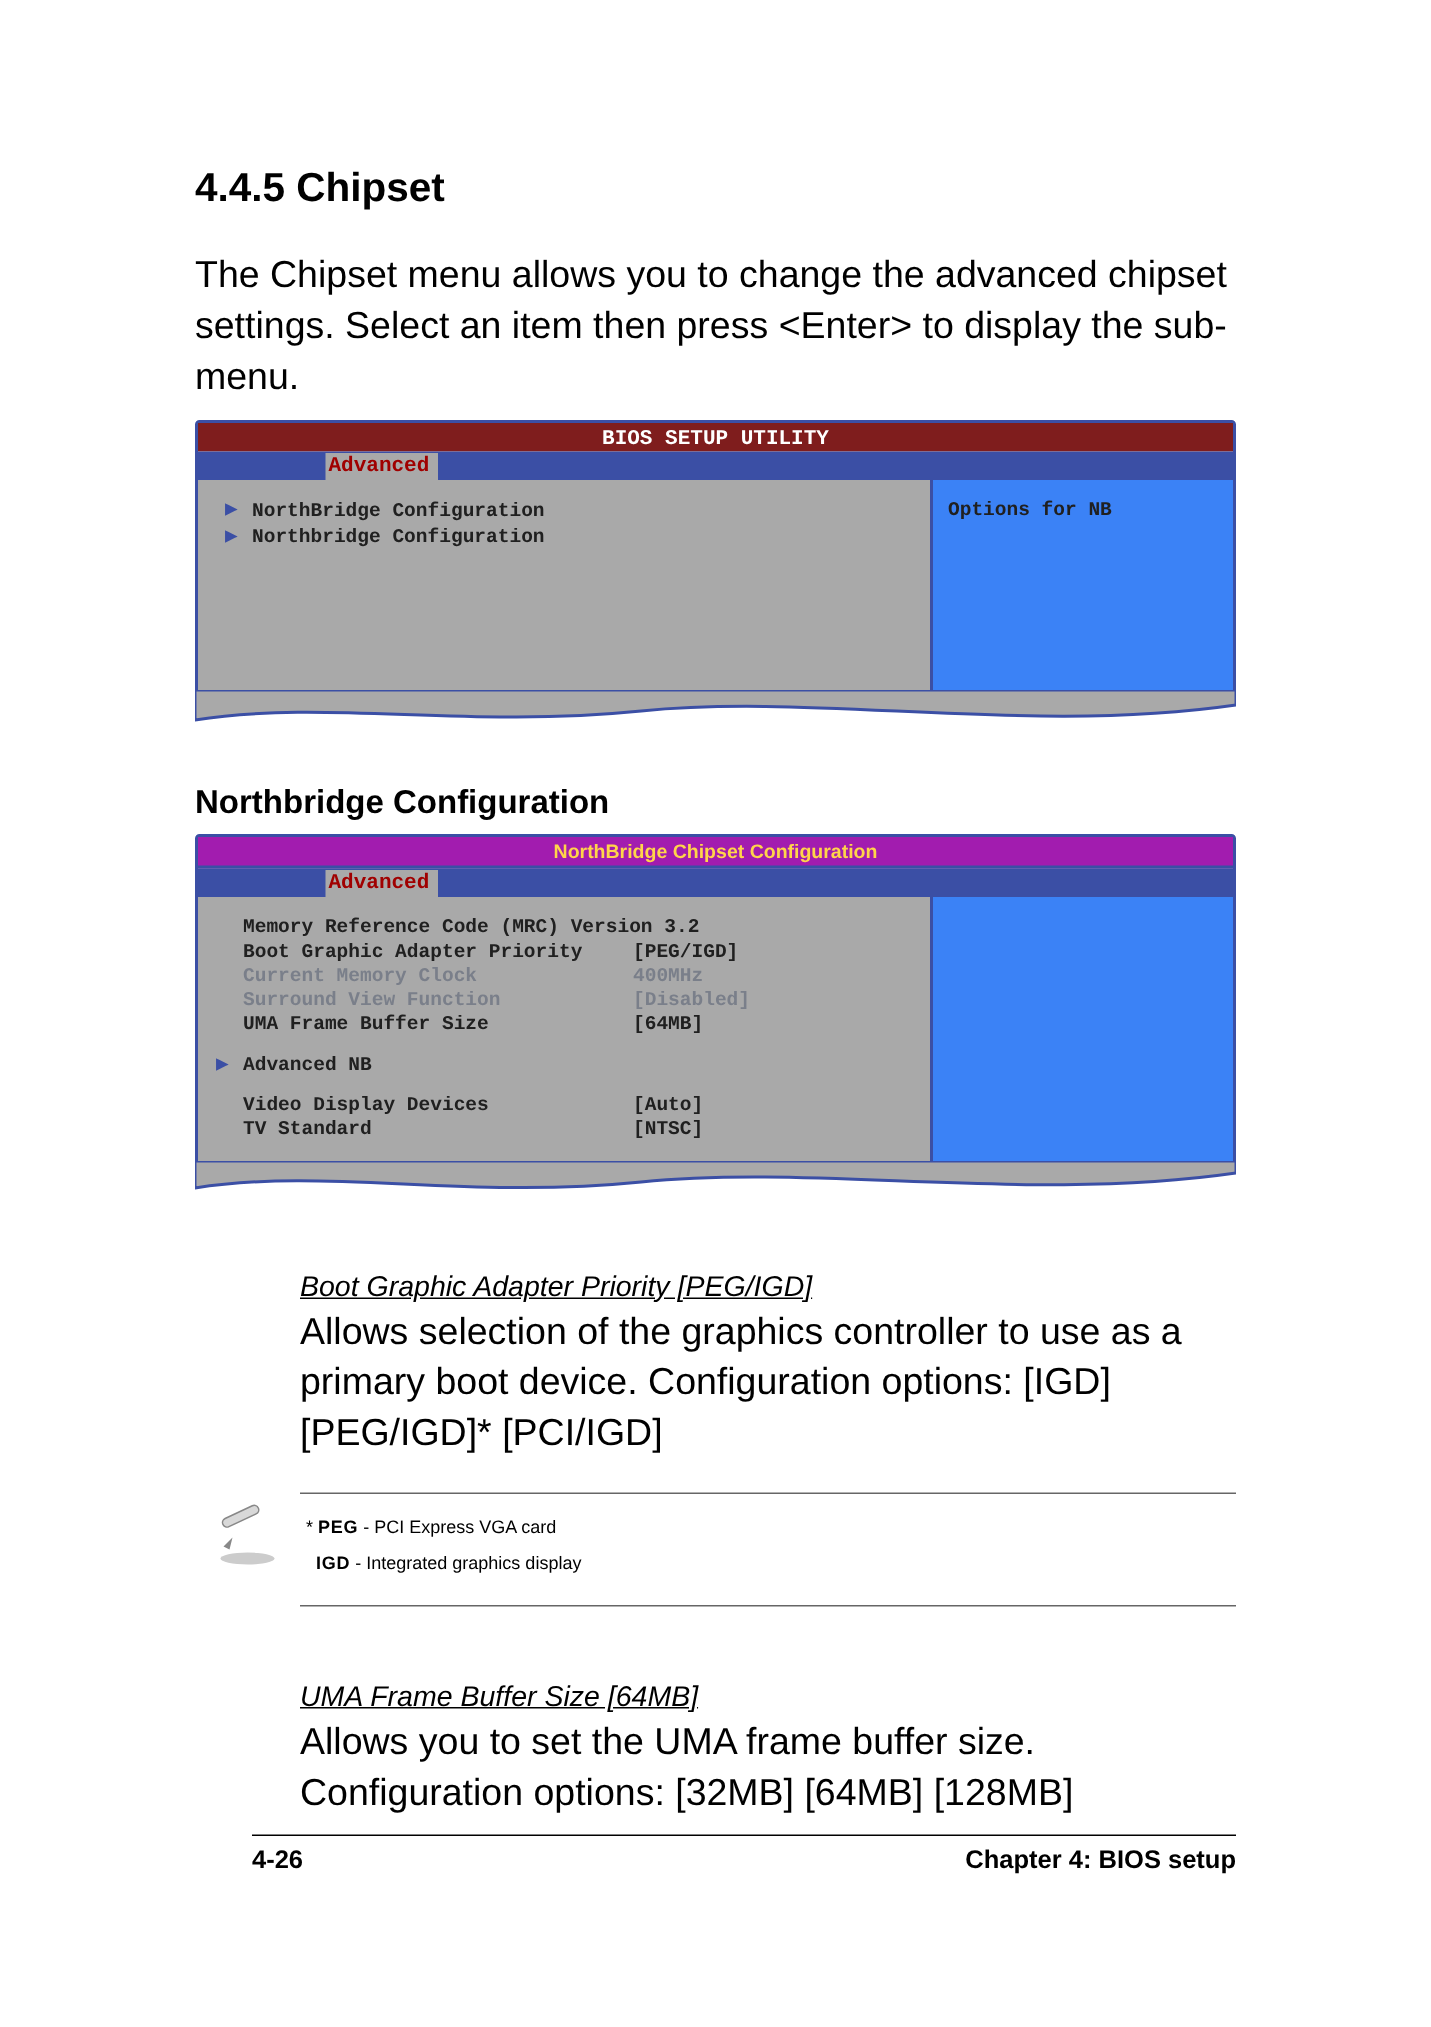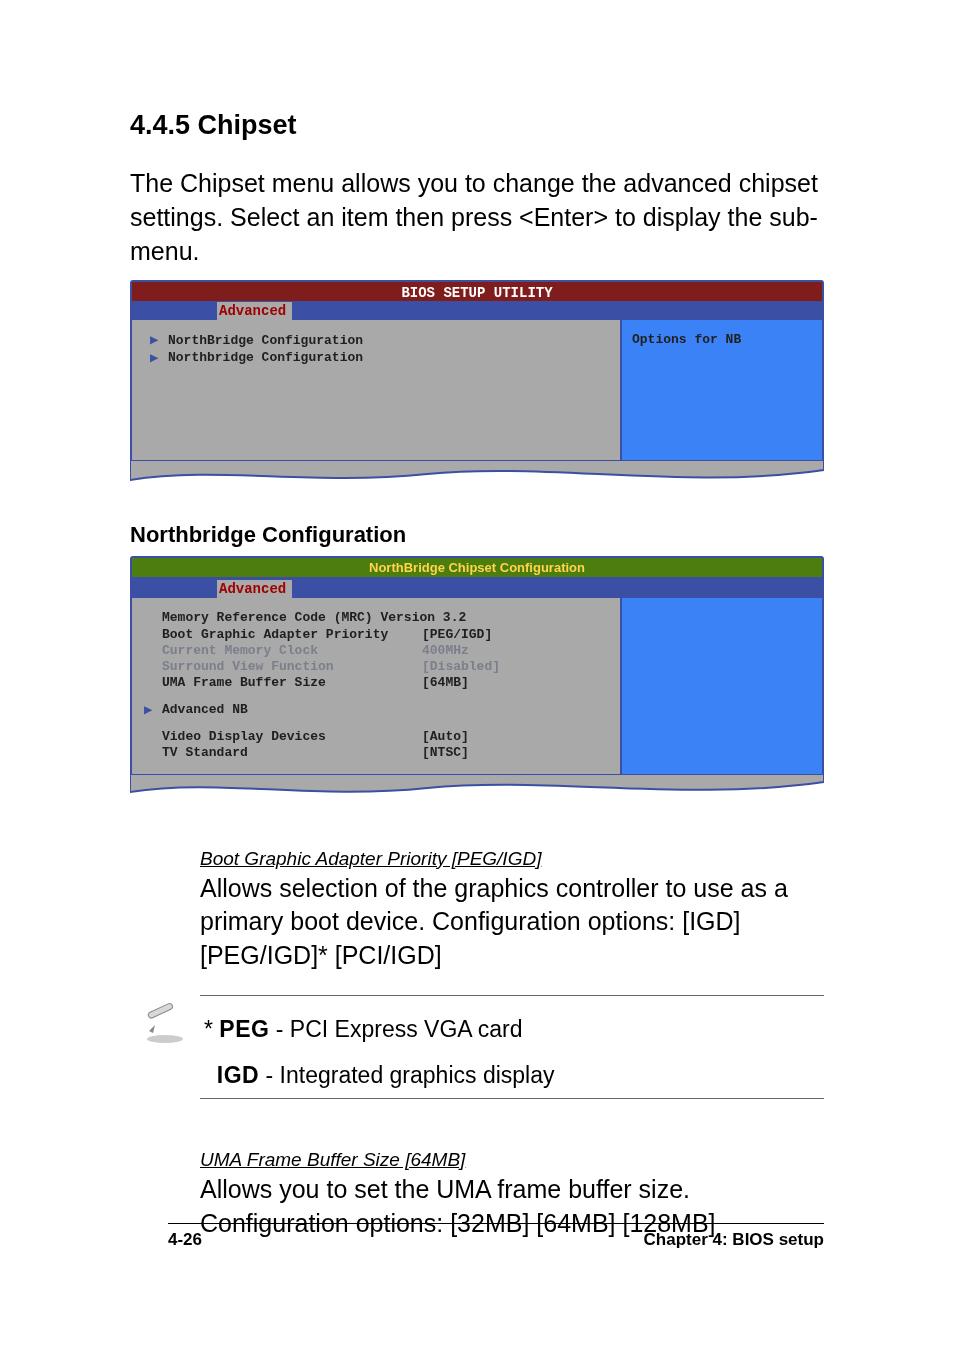--- a/index.html
+++ b/index.html
@@ -102,21 +102,21 @@
     width: 260px;
   }
   .bios-value {
     display: inline-block;
   }
   .bios-dim {
     color: #7a7f8a;
     font-weight: bold;
   }
   .subtitle-bar {
-    background: #4d7c0f;
+    background: #a21caf;
     color: #ffd54a;
     text-align: center;
     font-family: Arial, sans-serif;
     font-weight: bold;
     font-size: 13px;
     padding: 2px 0;
     border-bottom: 2px solid #3b4fa5;
   }
   .fade-bottom {
     height: 34px;
@@ -145,22 +145,22 @@
     width: 70px;
     display: flex;
     align-items: flex-start;
     justify-content: center;
     padding-top: 6px;
   }
   .note-lines {
     flex: 1;
     border-top: 1px solid #666;
     border-bottom: 1px solid #666;
-    padding: 10px 4px 0 4px;
-    font-size: 23px;
+    padding: 10px 4px 16px 4px;
+    font-size: 12px;
     line-height: 2.0;
   }
   .mono-bold {
     font-weight: bold;
     letter-spacing: 0.5px;
   }
   
   .footer {
     position: absolute;
     left: 0;

